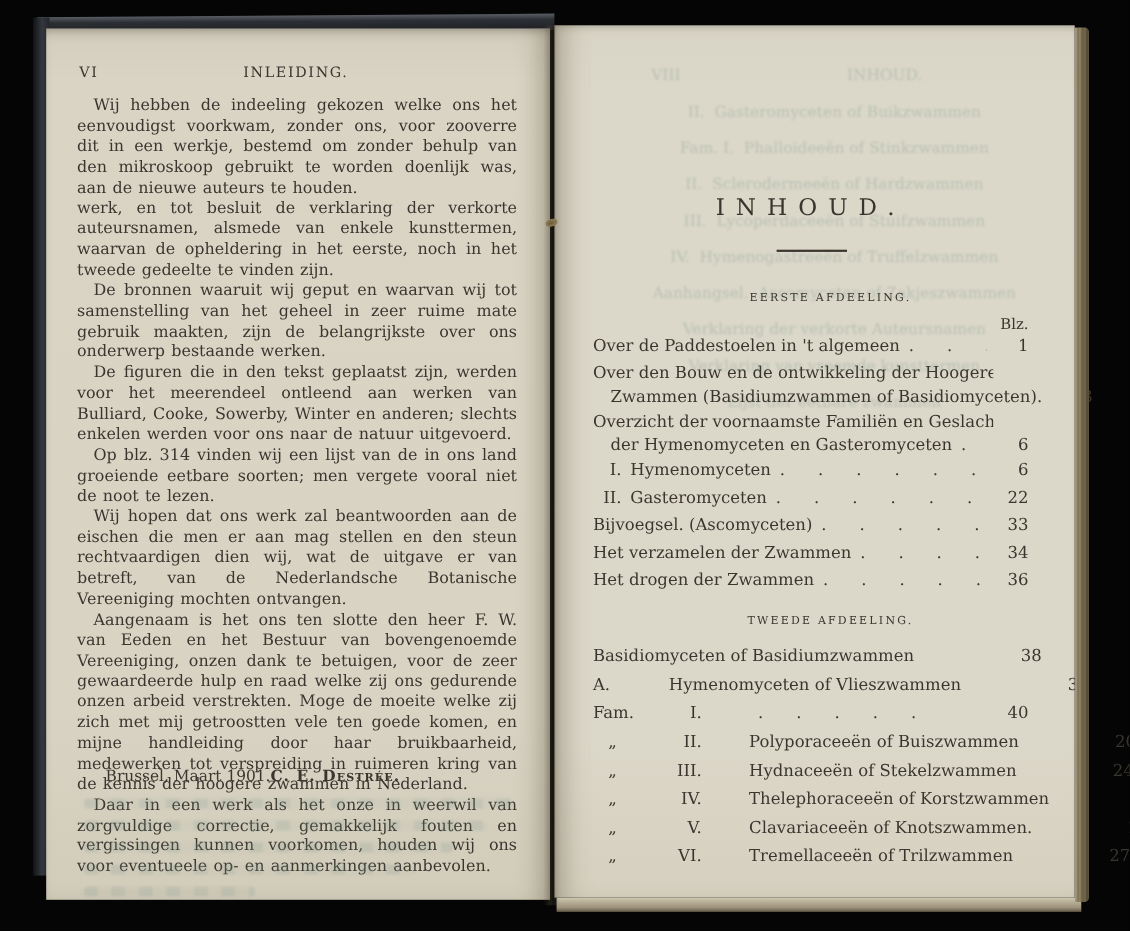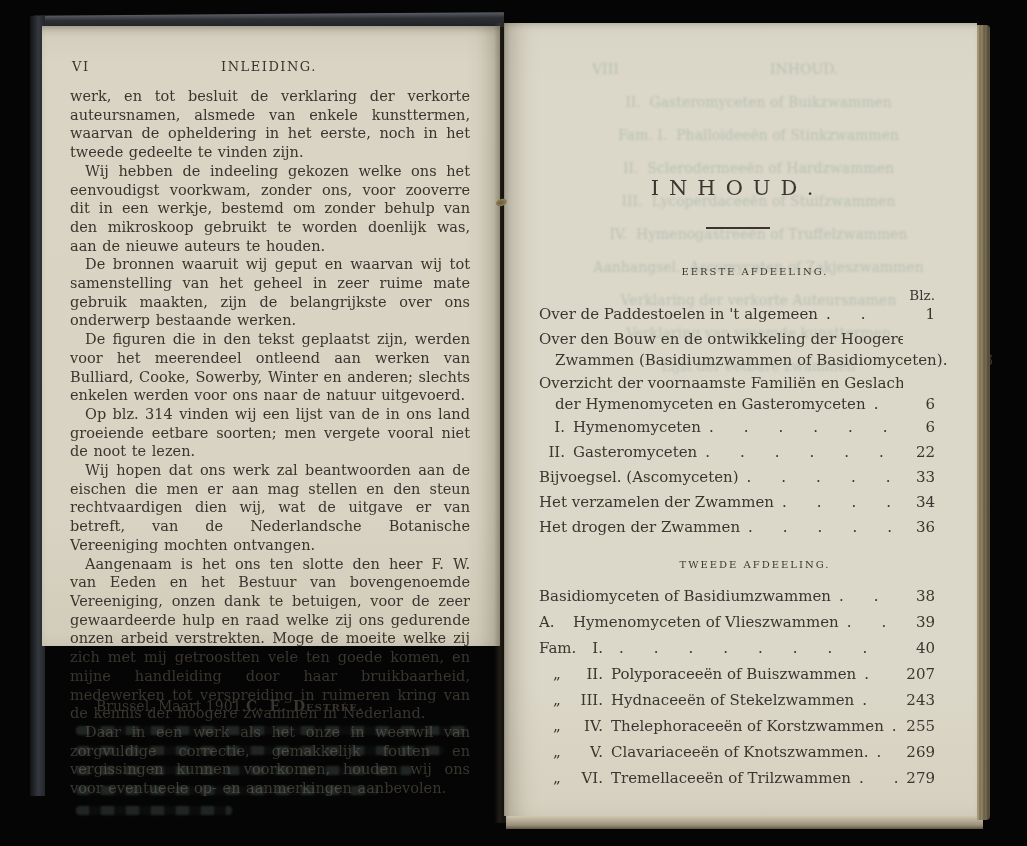--- a/index.html
+++ b/index.html
@@ -5,21 +5,21 @@
   html,body{margin:0;padding:0;background:#050505;}
   .scene{position:relative;width:1027px;height:846px;background:#050505;overflow:hidden;
          font-family:"DejaVu Serif","Liberation Serif",serif;color:#3a362f;}
   
   .cover-top{position:absolute;left:34px;top:14px;width:470px;height:15px;z-index:1;
     background:linear-gradient(180deg,#5a5e64,#2c2f34 35%,#1d1f23);transform:rotate(-0.4deg);}
   .cover-left{position:absolute;left:30px;top:16px;width:15px;height:780px;z-index:1;
     background:linear-gradient(90deg,#101215,#34383e 55%,#23262b);}
   
   .page{position:absolute;z-index:2;}
-  .page-left{left:42px;top:26px;width:458px;height:620px;
+  .page-left{left:42px;top:26px;width:458px;height:792px;
     background:linear-gradient(180deg,#d3cdbd,#d9d4c4 6%,#d8d3c3 78%,#d2ccba);
     box-shadow:inset -20px 0 24px -14px rgba(80,70,50,.45), inset 0 6px 10px -6px rgba(60,50,35,.5);}
   .page-right{left:504px;top:23px;width:473px;height:793px;
     background:linear-gradient(180deg,#d9d5c6,#dcd8c9 8%,#dcd8c9 82%,#d5d0bf);
     box-shadow:inset 22px 0 26px -16px rgba(80,70,50,.42), inset 0 5px 9px -6px rgba(60,50,35,.4);}
   .edge-right{position:absolute;left:977px;top:25px;width:13px;height:795px;z-index:2;
     background:repeating-linear-gradient(90deg,#cfc7b1 0 2px,#b8ae94 2px 4px),linear-gradient(90deg,#cfc7b1,#6d6454);
     background-blend-mode:multiply;border-radius:0 4px 4px 0;}
   .edge-bottom{position:absolute;left:506px;top:816px;width:477px;height:13px;z-index:1;
     background:linear-gradient(180deg,#cfc7b0,#9b907a 70%,#5f5745);}
@@ -50,21 +50,21 @@
   .title-rule{position:absolute;left:202px;top:204px;width:64px;height:2px;background:#3a362f;z-index:2;}
   .sec-head{position:absolute;left:35px;right:42px;margin:0;z-index:2;text-align:center;
     font-size:10px;font-weight:normal;letter-spacing:2px;transform:translateX(18px);}
   .sec1-head{top:243px;}
   .sec2-head{top:536px;}
   .blz{position:absolute;right:42px;top:264px;z-index:2;font-size:13.5px;}
   .toc{position:absolute;left:35px;right:42px;z-index:2;font-size:15px;}
   .sec1{top:282px;}
   .sec2{top:564px;}
   .trow{display:flex;align-items:baseline;height:25px;}
-  .sec2 .trow{height:26px;}
+  .sec2 .trow{height:26px;gap:35px;}
   .p1{flex:none;width:26px;text-align:right;margin-right:8px;}
   .c1{flex:none;width:34px;}
   .c1.lowq{padding-left:14px;box-sizing:border-box;}
   .c2{flex:none;width:30px;text-align:right;margin-right:8px;}
   .lbl{flex:none;white-space:nowrap;}
   .leader{flex:1;overflow:hidden;white-space:nowrap;letter-spacing:30px;margin-left:8px;margin-right:2px;}
   .pg{flex:none;width:36px;text-align:right;}
   .lfull{height:21px;text-align:justify;text-align-last:justify;margin-right:32px;white-space:nowrap;overflow:hidden;}
   .lcont{height:23px;}
   .lcont .lbl{padding-left:16px;}
@@ -75,22 +75,22 @@
 <div class="scene">
   <div class="cover-top"></div>
   <div class="cover-left"></div>
 
   <div class="page page-left">
     <div class="head">
       <span class="folio">VI</span>
       <span class="running">INLEIDING.</span>
     </div>
     <div class="body" id="left-body">
+        <p class="para ind">Wij hebben de indeeling gekozen welke ons het eenvoudigst voorkwam, zonder ons, voor zooverre dit in een werkje, bestemd om zonder behulp van den mikroskoop gebruikt te worden doenlijk was, aan de nieuwe auteurs te houden.</p>
         <p class="para">werk, en tot besluit de verklaring der verkorte auteursnamen, alsmede van enkele kunsttermen, waarvan de opheldering in het eerste, noch in het tweede gedeelte te vinden zijn.</p>
-        <p class="para ind">Wij hebben de indeeling gekozen welke ons het eenvoudigst voorkwam, zonder ons, voor zooverre dit in een werkje, bestemd om zonder behulp van den mikroskoop gebruikt te worden doenlijk was, aan de nieuwe auteurs te houden.</p>
         <p class="para ind">De bronnen waaruit wij geput en waarvan wij tot samenstelling van het geheel in zeer ruime mate gebruik maakten, zijn de belangrijkste over ons onderwerp bestaande werken.</p>
         <p class="para ind">De figuren die in den tekst geplaatst zijn, werden voor het meerendeel ontleend aan werken van Bulliard, Cooke, Sowerby, Winter en anderen; slechts enkelen werden voor ons naar de natuur uitgevoerd.</p>
         <p class="para ind">Op blz. 314 vinden wij een lijst van de in ons land groeiende eetbare soorten; men vergete vooral niet de noot te lezen.</p>
         <p class="para ind">Wij hopen dat ons werk zal beantwoorden aan de eischen die men er aan mag stellen en den steun rechtvaardigen dien wij, wat de uitgave er van betreft, van de Nederlandsche Botanische Vereeniging mochten ontvangen.</p>
         <p class="para ind">Aangenaam is het ons ten slotte den heer F. W. van Eeden en het Bestuur van bovengenoemde Vereeniging, onzen dank te betuigen, voor de zeer gewaardeerde hulp en raad welke zij ons gedurende onzen arbeid verstrekten. Moge de moeite welke zij zich met mij getroostten vele ten goede komen, en mijne handleiding door haar bruikbaarheid, medewerken tot verspreiding in ruimeren kring van de kennis der hoogere zwammen in Nederland.</p>
         <p class="para ind">Daar in een werk als het onze in weerwil van zorgvuldige correctie, gemakkelijk fouten en vergissingen kunnen voorkomen, houden wij ons voor eventueele op- en aanmerkingen aanbevolen.</p>
       </div>
     <div class="sig">
       <span class="place">Brussel, Maart 1901.</span>
       <span class="author">C. E. Destrée.</span>

